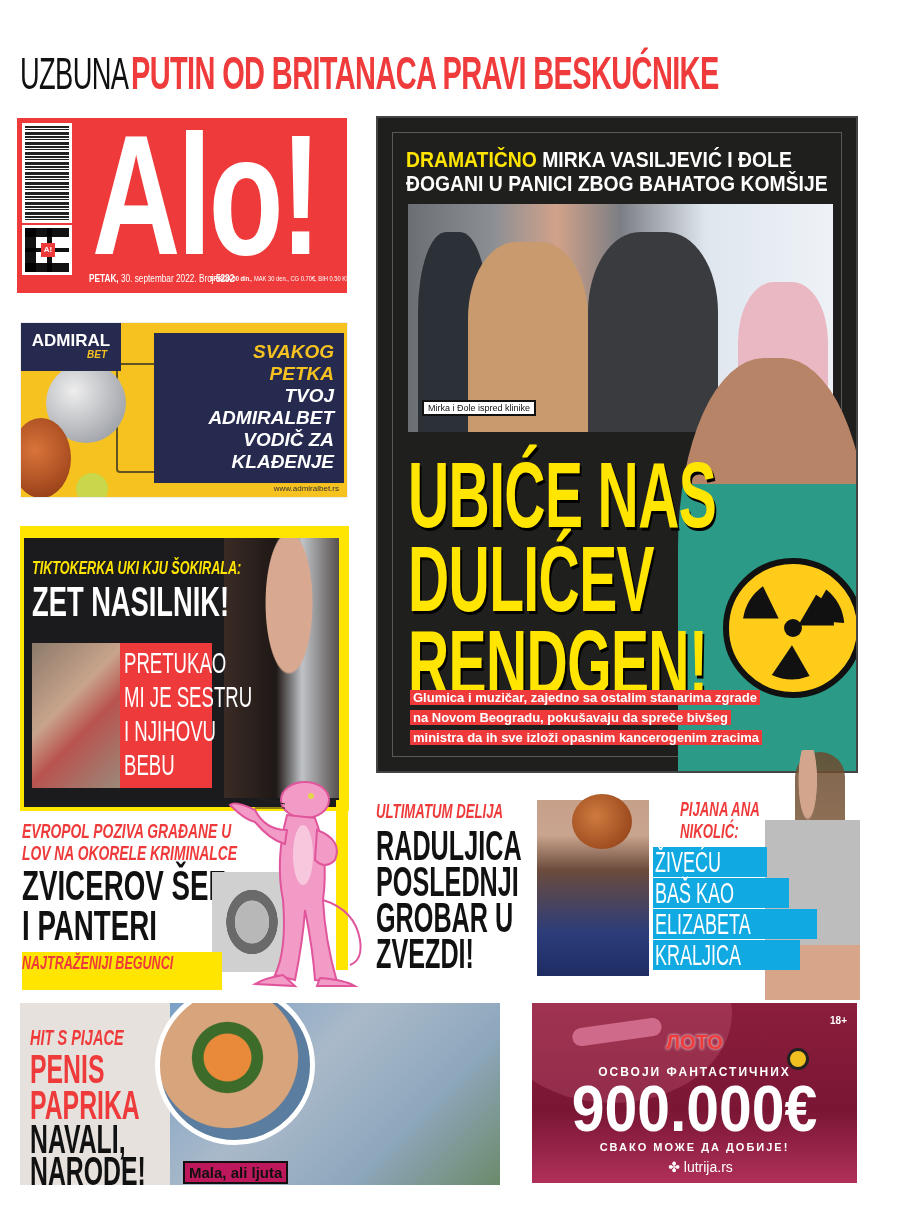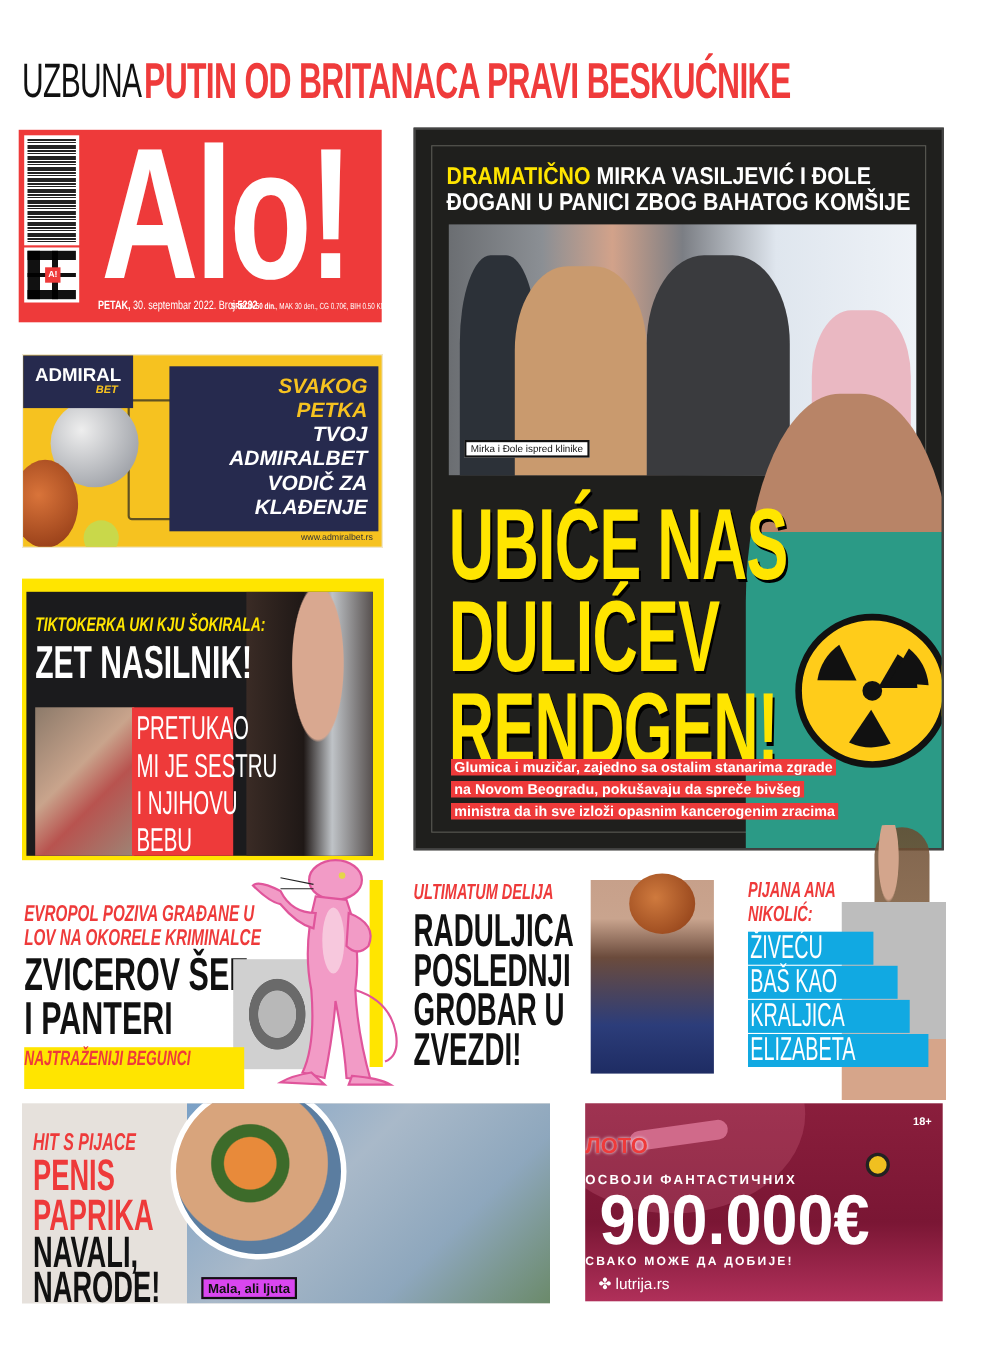--- a/index.html
+++ b/index.html
@@ -49,21 +49,21 @@
 .photo1{left:30px;top:86px;width:425px;height:228px;background:linear-gradient(90deg,#6b6e72 0,#8b8f94 20%,#d2a28a 35%,#7b7e84 50%,#dfe6ee 70%,#eef2f7 100%)}
 .p-person{position:absolute;bottom:0;border-radius:40% 40% 0 0}
 .photo-cap{left:44px;top:282px;background:#fff;border:2px solid #111;font-size:9px;font-weight:400;padding:1px 4px;color:#111}
 .man{left:300px;top:240px;width:190px;height:420px;border-radius:45% 45% 0 0;background:linear-gradient(#b88467 0 30%,#2b9a86 30%)}
 .big{left:30px;top:335px;font-size:92px;line-height:84px;color:#ffe500;font-weight:700;transform:scaleX(.62);transform-origin:left top;white-space:nowrap;text-shadow:3px 3px 0 #000}
 .radiation{left:345px;top:440px;width:140px;height:140px;border-radius:50%;background:#ffcc1a;border:6px solid #111}
 .main-sub{left:32px;top:570px;width:360px}
 .main-sub span{display:inline;background:#ee3a3a;color:#fff;font-size:13px;font-weight:700;line-height:20px;padding:0 3px;box-decoration-break:clone;-webkit-box-decoration-break:clone}
 
 
-.tiktok{left:20px;top:526px;width:329px;height:256px;background:#ffe500;padding:12px 10px 4px 4px}
+.tiktok{left:20px;top:526px;width:329px;height:285px;background:#ffe500;padding:12px 10px 4px 4px}
 .tiktok-in{position:relative;width:100%;height:100%;background:#1b1b1d;overflow:hidden}
 .tt-girl{position:absolute;left:200px;top:0;width:130px;height:260px;background:radial-gradient(ellipse at 50% 25%,#d9a890 0 25%,transparent 26%),linear-gradient(90deg,#3a2b25,#1f1816 40%,#bfc3c7 60%,#2c211d)}
 .tt-kick{position:absolute;left:8px;top:20px;font-size:18px;color:#ffe500;font-style:italic;font-weight:700;transform:scaleX(.7);transform-origin:left top;white-space:nowrap}
 .tt-title{position:absolute;left:8px;top:40px;font-size:42px;color:#fff;font-weight:700;transform:scaleX(.65);transform-origin:left top;white-space:nowrap}
 .tt-photo{position:absolute;left:8px;top:105px;width:90px;height:145px;background:linear-gradient(135deg,#8c7a6a,#c9a48c 40%,#b8534f 60%,#9a8a7a)}
 .tt-red{position:absolute;left:96px;top:105px;width:92px;height:145px;background:#ee3a3a;padding:3px 4px}
 .tt-red span{display:block;color:#fff;font-size:30px;line-height:34px;font-weight:400;transform:scaleX(.62);transform-origin:left top;white-space:nowrap}
 
 
 .evro-kick{left:22px;top:820px;font-size:21px;color:#ee3a3a;font-style:italic;font-weight:700;line-height:22px;transform:scaleX(.66);transform-origin:left top;white-space:nowrap}
@@ -79,37 +79,37 @@
 
 .rad-kick{left:376px;top:800px;font-size:20px;color:#ee3a3a;font-style:italic;font-weight:700;transform:scaleX(.66);transform-origin:left top;white-space:nowrap}
 .rad-title{left:376px;top:828px;font-size:42px;color:#111;font-weight:700;line-height:36px;transform:scaleX(.6);transform-origin:left top;white-space:nowrap}
 
 
 .bball{left:537px;top:800px;width:112px;height:176px;background:linear-gradient(180deg,#c7a08a 0,#c9a48e 20%,#6b4b3c 40%,#2c3d7a 75%,#1e2c63 100%)}
 .bball .ball{position:absolute;left:35px;top:-6px;width:60px;height:55px;border-radius:50%;background:radial-gradient(circle at 40% 40%,#cf7a3e,#8a3a14)}
 
 
 .ana-kick{left:680px;top:798px;font-size:20px;color:#ee3a3a;font-style:italic;font-weight:700;line-height:22px;transform:scaleX(.66);transform-origin:left top;white-space:nowrap}
-.ana-box{left:680px;top:847px;width:92px}
+.ana-box{left:653px;top:847px;width:92px}
 .ana-box span{display:block;background:#11a9e2;color:#fff;font-size:30px;line-height:30px;margin-bottom:1px;padding:0 2px;width:max-content;transform-origin:left top}
 .ana-box span i{font-style:normal;display:inline-block;transform:scaleX(.6);transform-origin:left top}
 .ana-photo{left:765px;top:750px;width:95px;height:250px;background:radial-gradient(ellipse at 45% 12%,#d3a58c 0 12%,transparent 13%),linear-gradient(180deg,transparent 0 28%,#bdbdbd 28% 78%,#d6a58a 78%);border-radius:40px 40px 0 0}
 .ana-hair{left:795px;top:752px;width:50px;height:170px;background:linear-gradient(#6b4a2f,#8a6642);border-radius:25px 25px 10px 10px;opacity:.85}
 
 
 .paprika{left:20px;top:1003px;width:480px;height:182px;background:#e6e1dc;overflow:hidden}
 .pap-photo{left:150px;top:0;width:330px;height:182px;background:linear-gradient(135deg,#7aa0c6 0,#a9b9c9 40%,#8ea7bd 70%,#6b8a6a 100%)}
 .pap-circle{left:135px;top:-18px;width:160px;height:160px;border-radius:50%;background:radial-gradient(circle at 45% 45%,#e88a3a 0 20%,#3d6b2a 21% 30%,#d8a47c 31% 60%,#5b7da0 61%);border:5px solid #fff}
 .pap-kick{left:10px;top:22px;font-size:22px;color:#ee3a3a;font-style:italic;font-weight:700;transform:scaleX(.66);transform-origin:left top;white-space:nowrap}
 .pap-t1{left:10px;top:48px;font-size:40px;color:#ee3a3a;font-weight:700;line-height:36px;transform:scaleX(.62);transform-origin:left top;white-space:nowrap}
 .pap-t2{left:10px;top:120px;font-size:40px;color:#111;font-weight:700;line-height:32px;transform:scaleX(.62);transform-origin:left top;white-space:nowrap}
-.pap-cap{left:163px;top:158px;background:#d946ef;border:2px solid #111;font-size:12px;font-weight:700;padding:1px 4px;color:#111}
-
-
-.loto{left:532px;top:1003px;width:325px;height:180px;background:linear-gradient(180deg,#8a1e3c 0,#7a1634 60%,#b0305a 100%);overflow:hidden;color:#fff;text-align:left}
+.pap-cap{left:163px;top:158px;background:#be185d;border:2px solid #111;font-size:15px;font-weight:700;padding:1px 4px;color:#111}
+
+
+.loto{left:532px;top:1003px;width:325px;height:180px;background:linear-gradient(180deg,#8a1e3c 0,#7a1634 60%,#b0305a 100%);overflow:hidden;color:#fff;text-align:center}
 .loto .moon{position:absolute;left:-40px;top:-80px;width:240px;height:180px;border-radius:50%;background:rgba(255,150,180,.18)}
 .loto .plane{position:absolute;left:40px;top:20px;width:90px;height:18px;background:#d06a8a;border-radius:10px;transform:rotate(-8deg)}
 .loto-logo{left:0;right:0;top:28px;font-size:20px;font-weight:700;color:#ee3a3a;text-shadow:0 0 3px #fff}
 .loto-18{right:10px;top:12px;font-size:10px;font-weight:700}
 .loto-l1{left:0;right:0;top:62px;font-size:12px;font-weight:700;letter-spacing:2px}
 .loto-num{left:0;right:0;top:74px;font-size:64px;font-weight:700;line-height:64px;transform:scaleX(.92)}
 .loto-l2{left:0;right:0;top:138px;font-size:11px;font-weight:700;letter-spacing:2px}
 .loto-url{left:12px;right:0;top:156px;font-size:14px}
 .coin{left:255px;top:45px;width:22px;height:22px;border-radius:50%;background:#f0c020;border:3px solid #222}
 </style>
@@ -259,22 +259,22 @@
 
 <div class="abs ana-hair"></div>
 <div class="abs ana-photo"></div>
 <div class="abs ana-kick">
   <div>PIJANA ANA</div>
   <div>NIKOLIĆ:</div>
 </div>
 <div class="abs ana-box">
   <span><i>ŽIVEĆU</i></span>
   <span><i>BAŠ KAO</i></span>
+  <span><i>ELIZABETA</i></span>
   <span><i>KRALJICA</i></span>
-  <span><i>ELIZABETA</i></span>
 </div>
 
 <div class="abs paprika">
   <div class="abs pap-photo"></div>
   <div class="abs pap-circle"></div>
   <div class="abs pap-kick">HIT S PIJACE</div>
   <div class="abs pap-t1">
     <div>PENIS</div>
     <div>PAPRIKA</div>
   </div>

